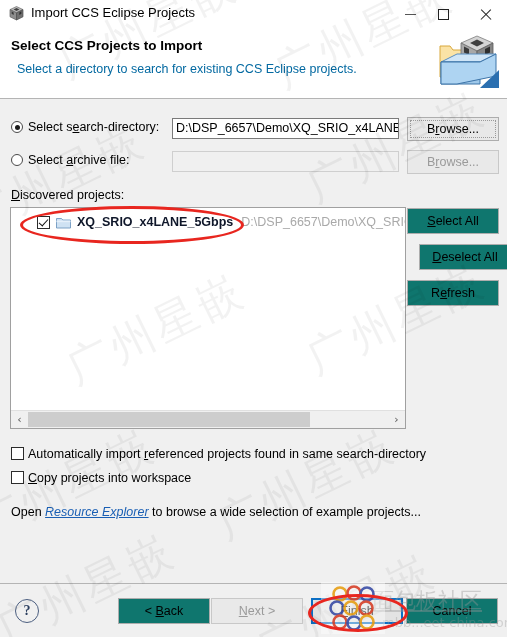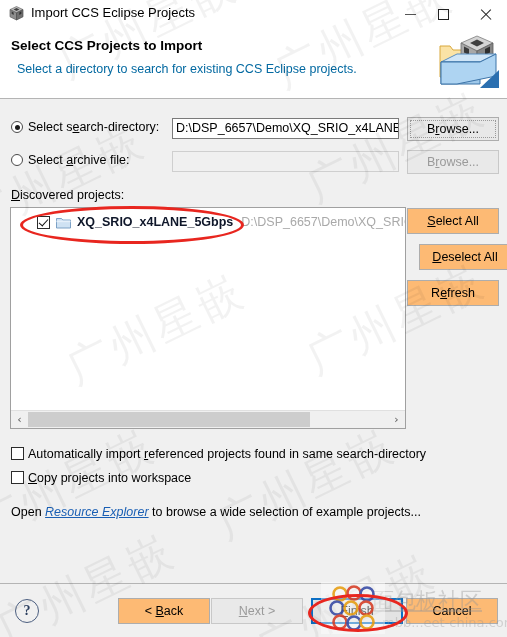--- a/index.html
+++ b/index.html
@@ -110,21 +110,21 @@
     color:#000;
     padding:0 3px;
     line-height:19px;
     overflow:hidden;
     white-space:nowrap;
   }
   .txtin.disabled{ background:#f0f0f0; border:1px solid #cfcfcf; }
 
   .btn{
     position:absolute;
-    background:#fdba74;
+    background:#0f766e;
     border:1px solid #adadad;
     box-sizing:border-box;
     font-family:"Liberation Sans", sans-serif;
     font-size:12.5px;
     color:#000;
     display:flex; align-items:center; justify-content:center;
     cursor:default;
   }
   .btn.dotted{ background:#e8e8e8; }
   .btn.dotted:after{

